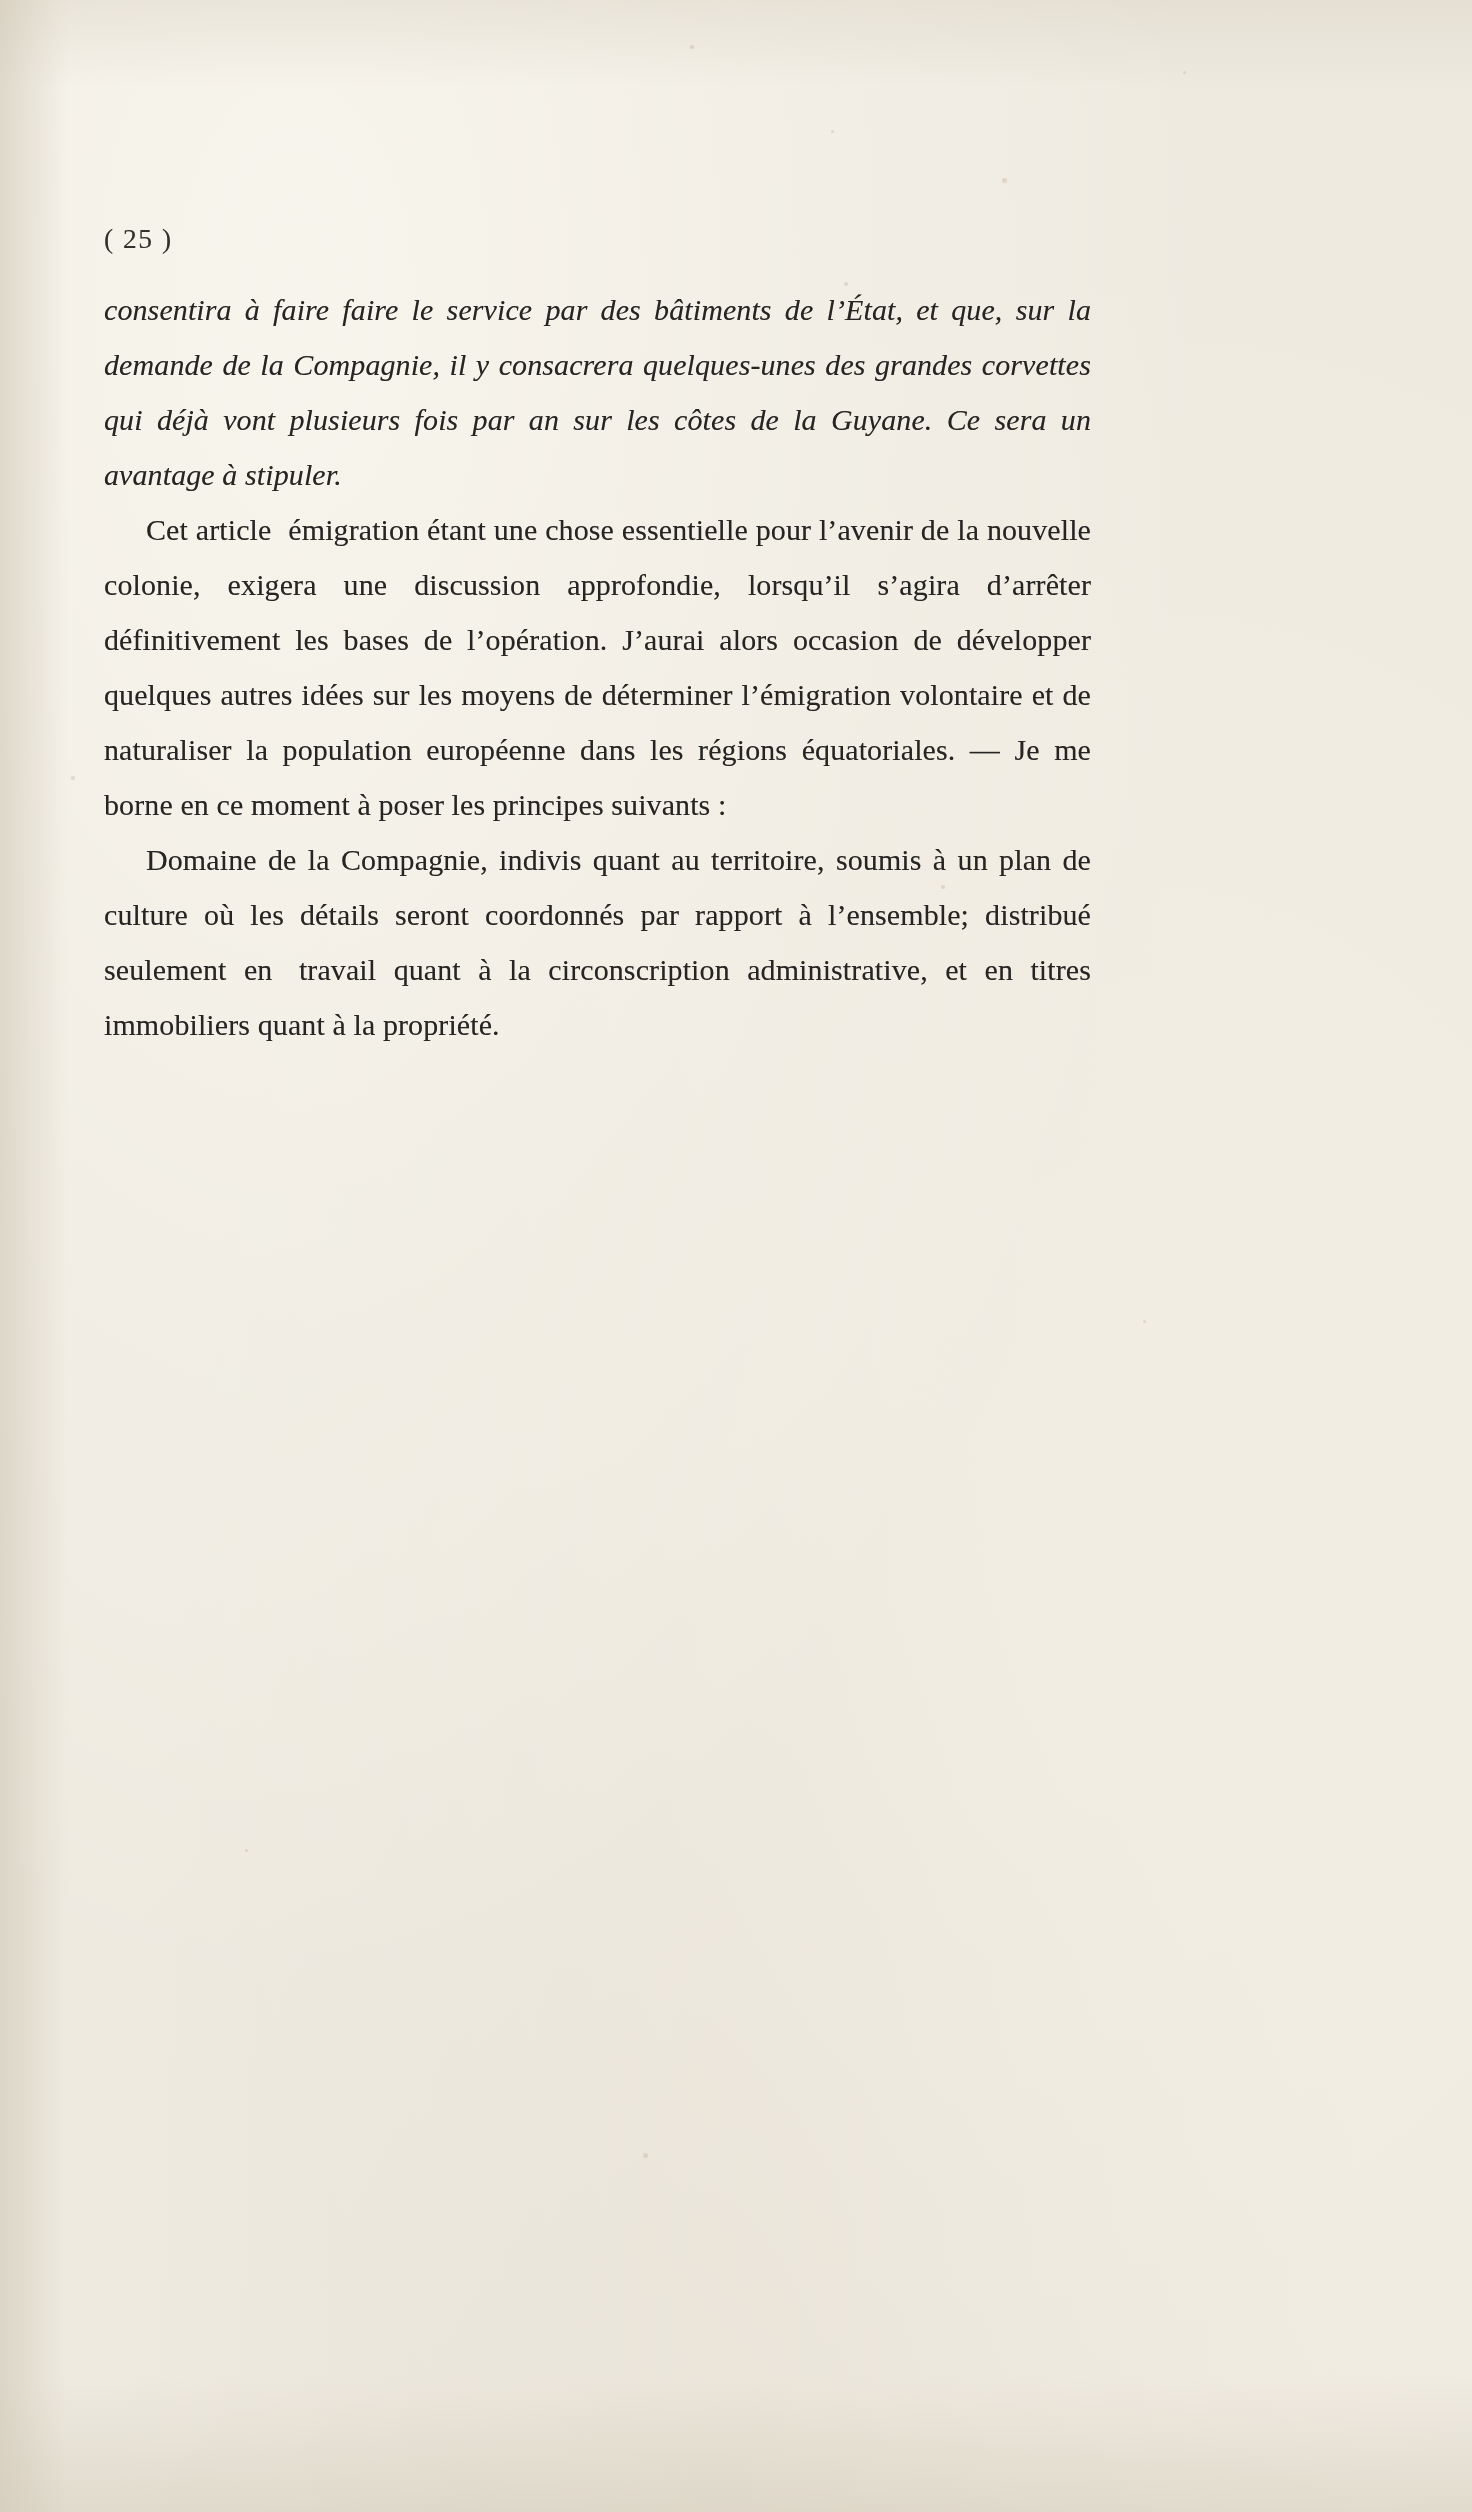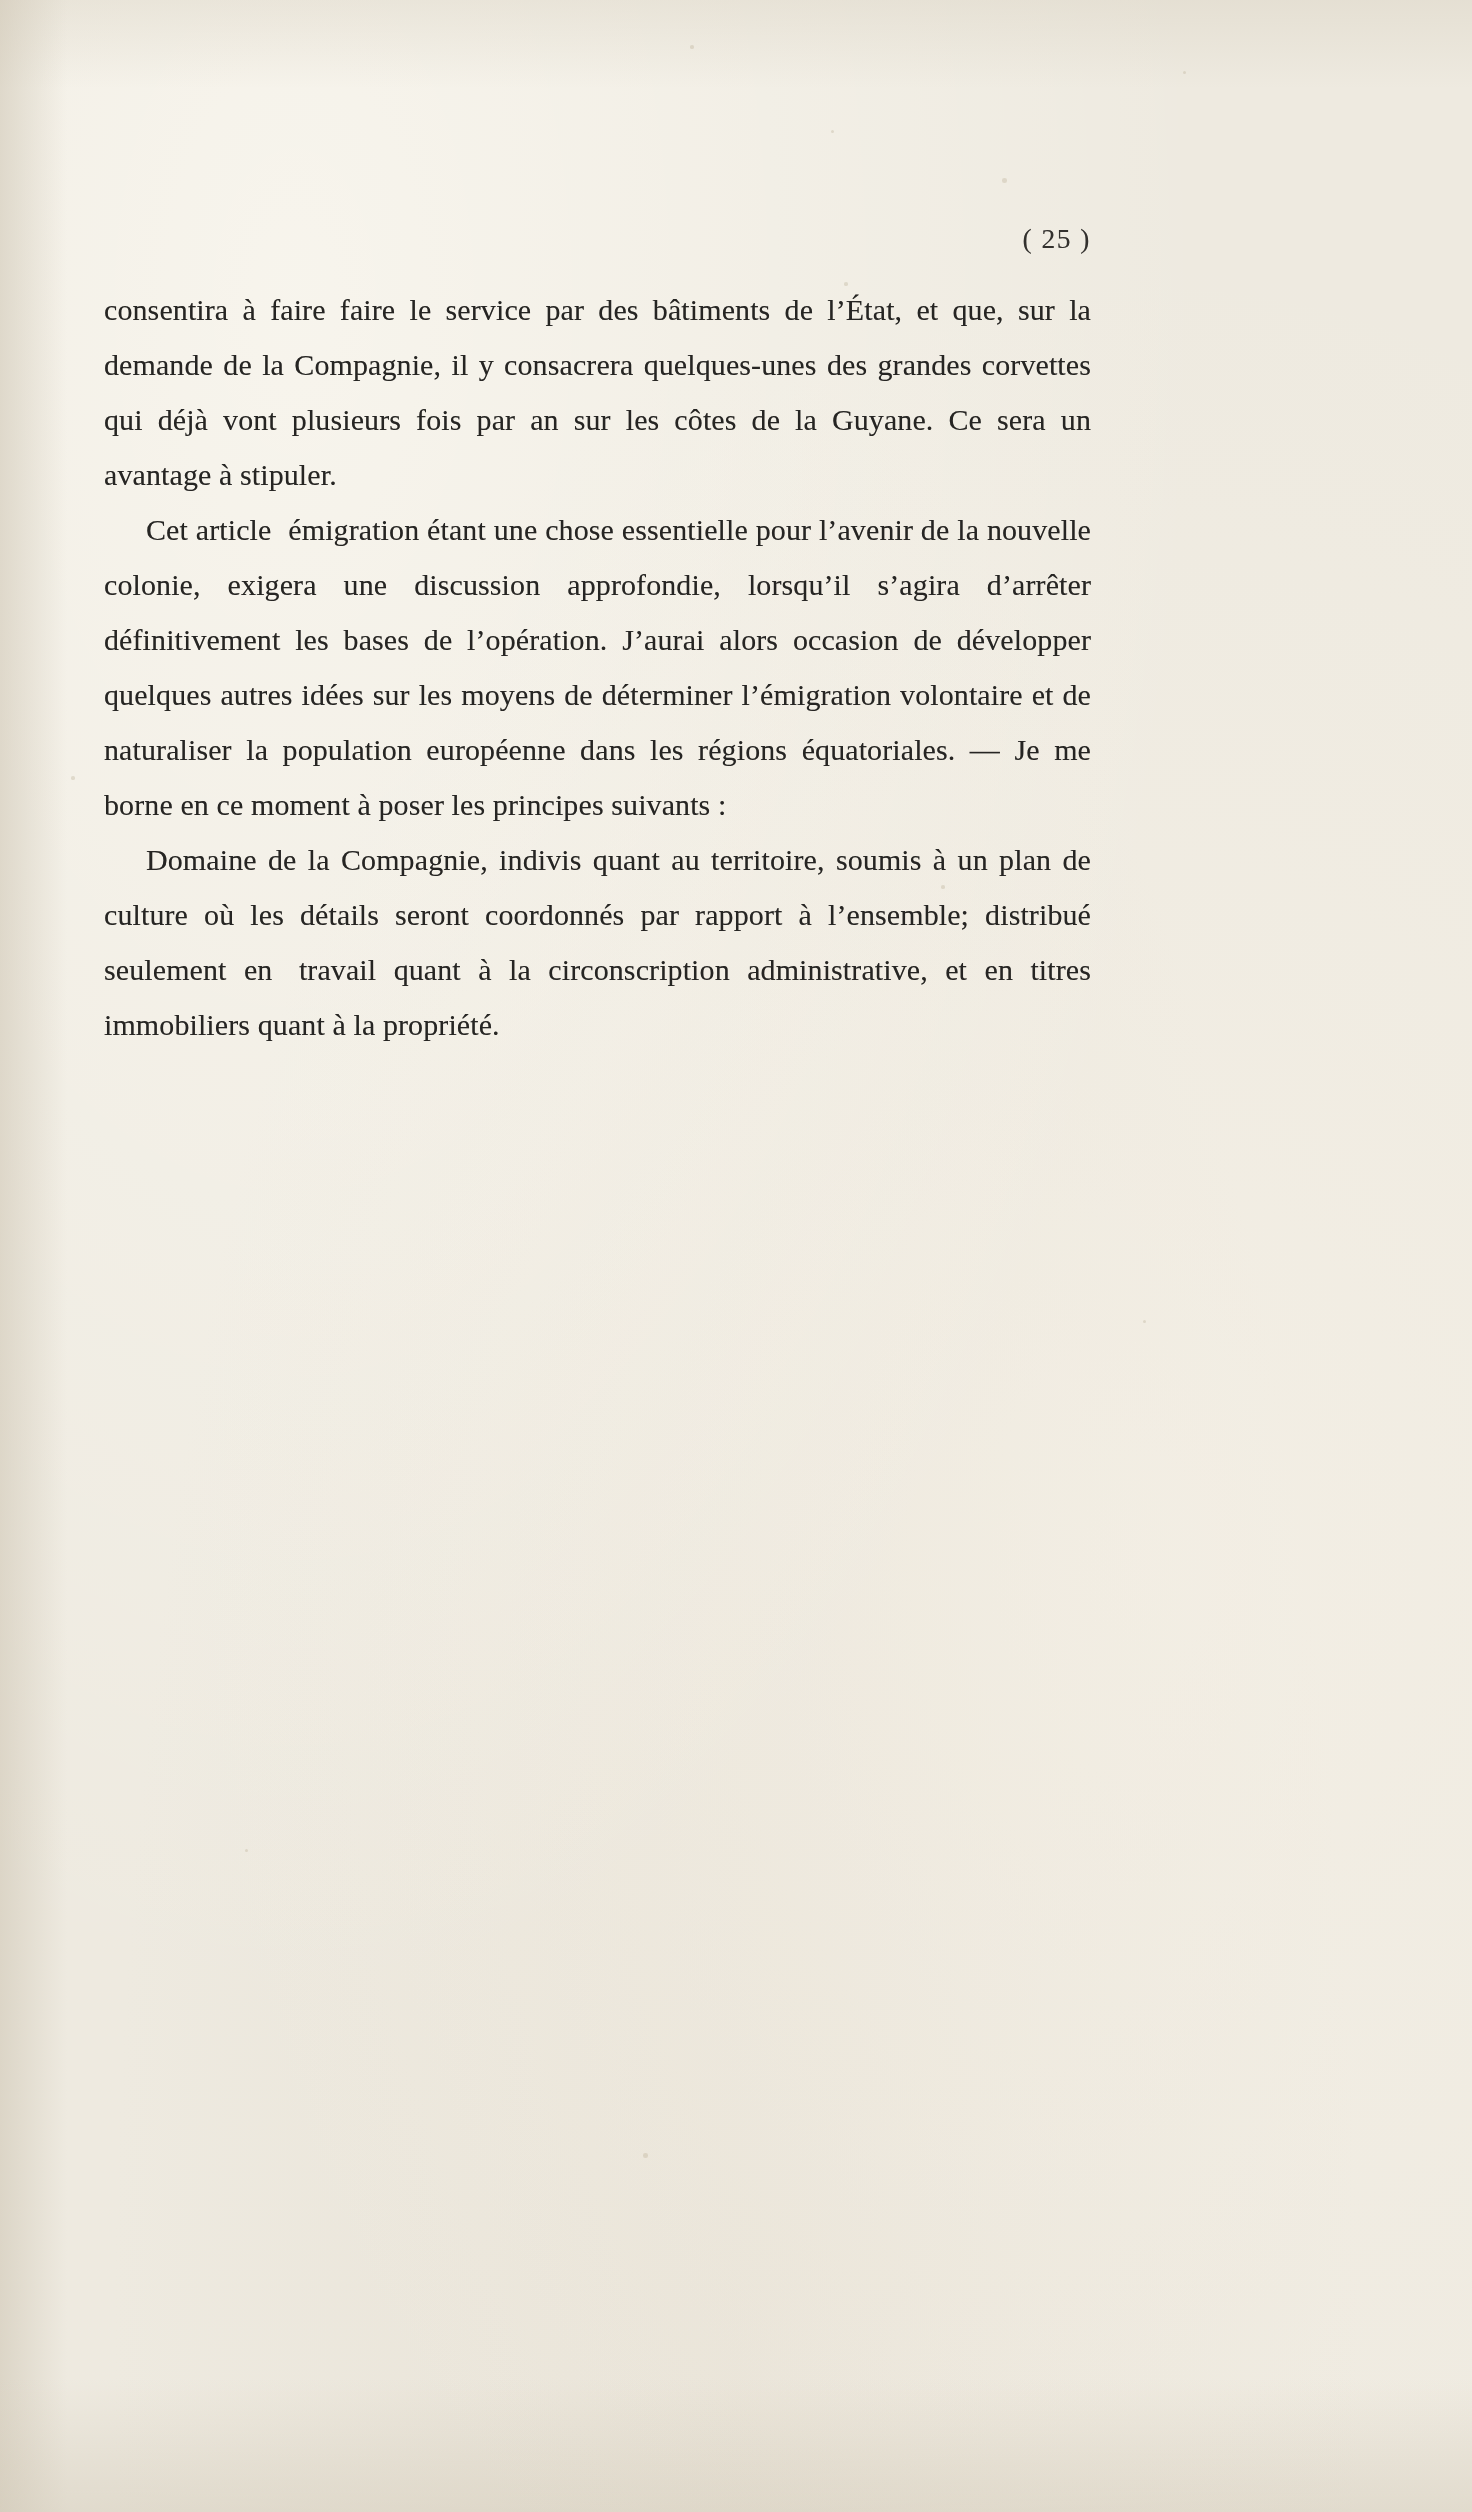--- a/index.html
+++ b/index.html
@@ -32,38 +32,39 @@
   }
   .text-column {
     position: absolute;
     left: 104px;
     top: 223px;
     width: 987px;
     font-family: "Liberation Serif", "DejaVu Serif", serif;
     color: #2b2b2b;
   }
   .folio {
-    text-align: right;
+    text-align: left;
     font-size: 27.5px;
     letter-spacing: 1.5px;
     color: #33312e;
     margin-bottom: 27px;
     font-family: "Liberation Serif", "DejaVu Serif", serif;
   }
   p.body {
     margin: 0;
     font-size: 30px;
     line-height: 55px;
     text-align: justify;
     text-justify: inter-word;
     color: #262523;
     letter-spacing: 0.1px;
   }
   p.body.first {
     text-indent: 0;
+    font-style: italic;
   }
   p.body.indent {
     text-indent: 42px;
   }
   .it {
     margin-left: 9px;
   }
   
   .text-column {
     text-shadow: 0 0 0.4px rgba(40,38,34,0.35);

